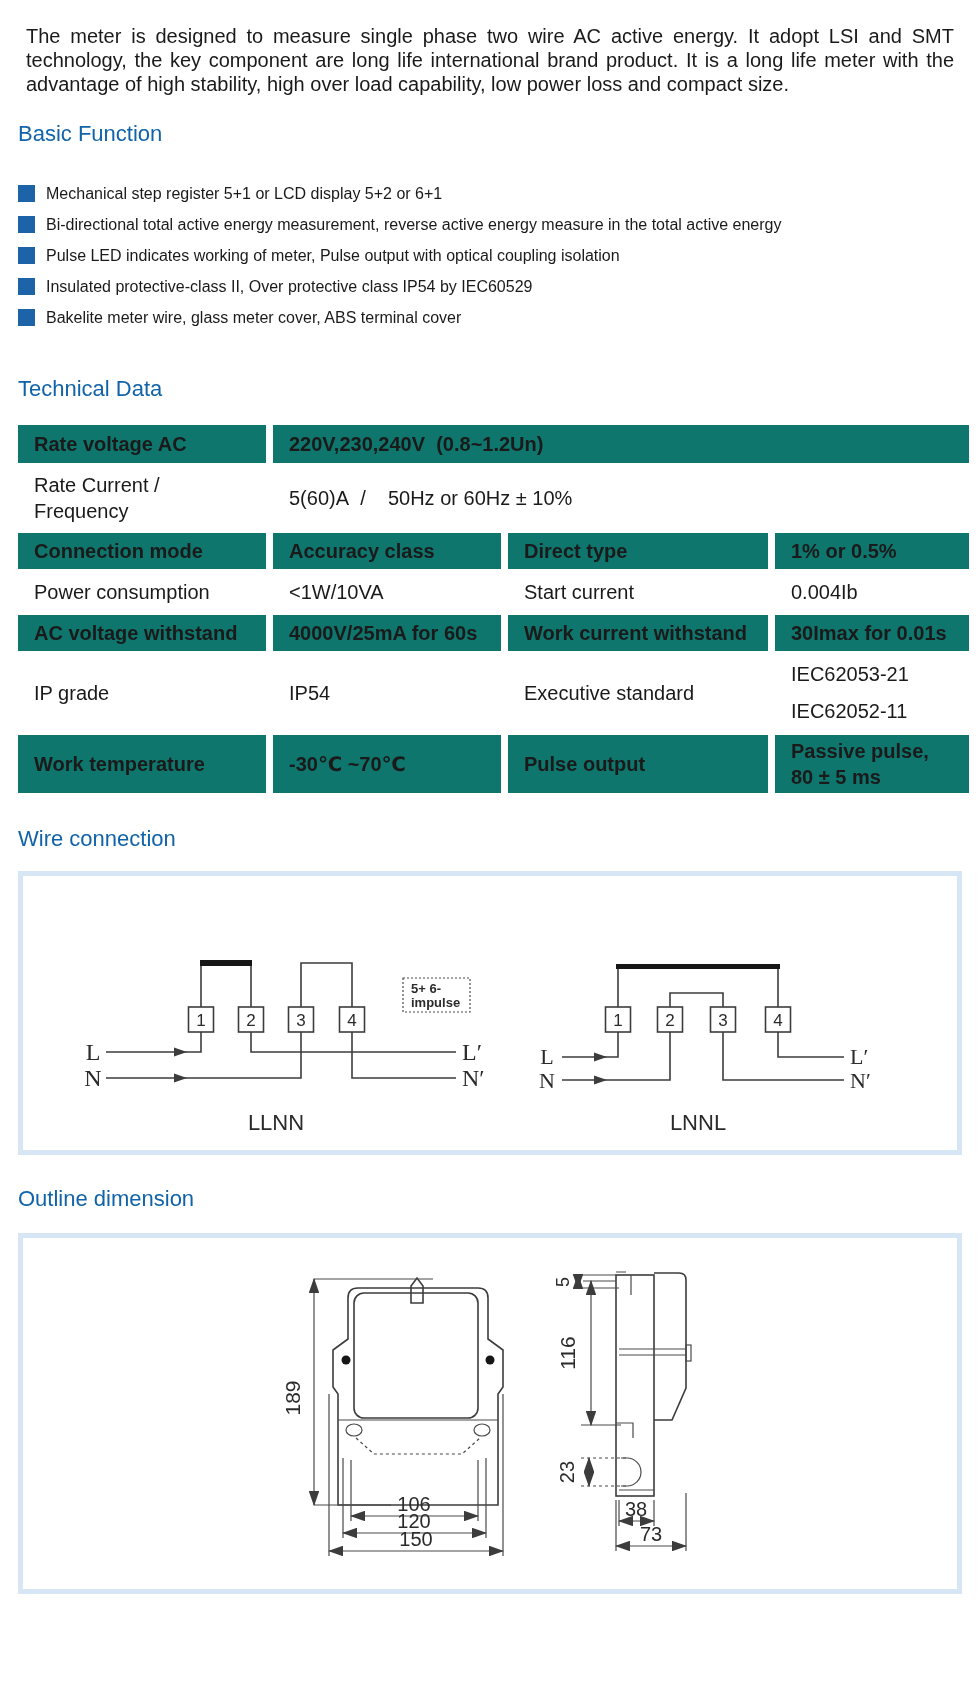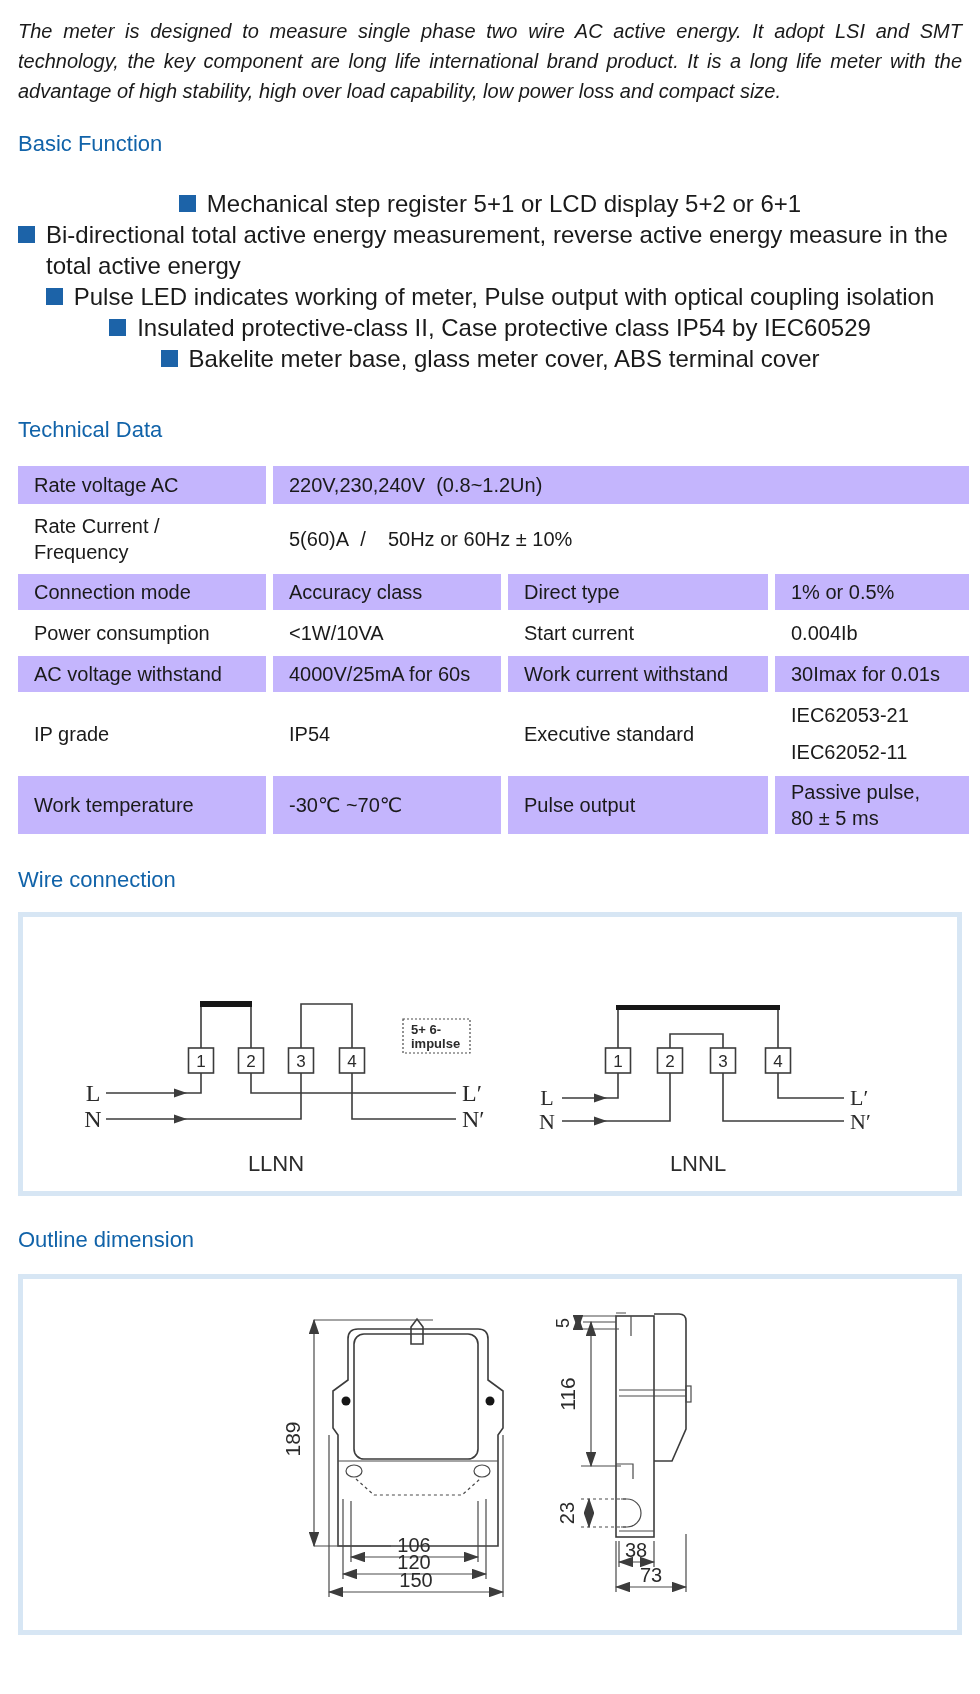--- a/index.html
+++ b/index.html
@@ -5,25 +5,24 @@
   html,body{margin:0;padding:0;background:#ffffff;}
   body{
     width:980px;
     font-family:"Liberation Sans","DejaVu Sans",sans-serif;
     color:#1a1a1a;
     -webkit-font-smoothing:antialiased;
   }
   .page{padding:16px 18px 26px 18px;}
 
   .intro{
-    margin:0;
+    margin:8px;
     font-size:20px;
-    line-height:30px;
+    line-height:24px;
     text-align:justify;
-    font-style:italic;
   }
 
   h2.section{
     color:#1163a9;
     font-size:22px;
     line-height:36px;
     font-weight:normal;
     margin:0;
   }
   #h-basic{margin-top:20px;}
@@ -31,24 +30,23 @@
   #h-wire{margin-top:28px;}
   #h-outline{margin-top:26px;}
 
   ul.bullets{
     list-style:none;
     margin:26px 0 0 0;
     padding:0;
   }
   ul.bullets li{
     display:flex;
-    font-size:24px;
+    font-size:16px;
     line-height:31px;
     align-items:flex-start;
-    justify-content:center;
   }
   ul.bullets .sq{
     flex:none;
     width:17px;height:17px;
     background:#1c63a8;
     margin:7px 11px 0 0;
   }
 
   .tech-table{
     display:grid;
@@ -60,21 +58,21 @@
   }
   .cell{
     display:flex;
     align-items:center;
     font-size:20px;
     padding-left:16px;
     white-space:pre-line;
     line-height:1.3;
   }
   .cell.tall{line-height:1.85;}
-  .cell.blue{background:#c4b5fd;}
+  .cell.blue{background:#0f766e;font-weight:bold;}
   .span3{grid-column:2 / -1;}
 
   .panel{
     border:5px solid #d7e6f4;
     background:#fff;
     margin-top:14px;
     font-size:0;
   }
   #wire-panel{margin-top:14px;}
   #outline-panel{margin-top:16px;}
@@ -103,25 +101,25 @@
     <li>
       <span class="sq"></span>
       <span>Bi-directional total active energy measurement, reverse active energy measure in the total active energy</span>
     </li>
     <li>
       <span class="sq"></span>
       <span>Pulse LED indicates working of meter, Pulse output with optical coupling isolation</span>
     </li>
     <li>
       <span class="sq"></span>
-      <span>Insulated protective-class II, Case protective class IP54 by IEC60529</span>
-    </li>
-    <li>
-      <span class="sq"></span>
-      <span>Bakelite meter base, glass meter cover, ABS terminal cover</span>
+      <span>Insulated protective-class II, Over protective class IP54 by IEC60529</span>
+    </li>
+    <li>
+      <span class="sq"></span>
+      <span>Bakelite meter wire, glass meter cover, ABS terminal cover</span>
     </li>
   </ul>
 
   <h2 class="section" id="h-tech">Technical Data</h2>
 
   <div class="tech-table">
 
     <div class="cell blue">Rate voltage AC</div>
     <div class="cell blue span3">220V,230,240V&nbsp; (0.8~1.2Un)</div>
 

